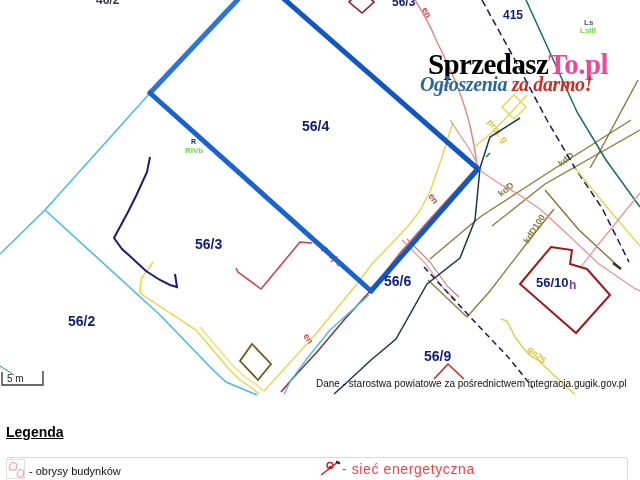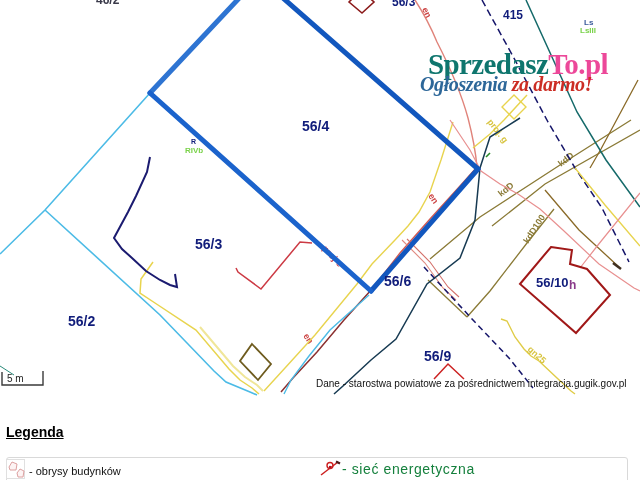--- a/index.html
+++ b/index.html
@@ -137,21 +137,21 @@
 
   <polygon points="252,344 271,364 258,380 240,361" fill="none" stroke="#6e5b1e" stroke-width="1.8"></polygon>
 
   <path d="M0,366 L14,375" stroke="#2a8a7a" stroke-width="1" fill="none"></path>
 
   <path d="M2,372 L2,385 L43,385 L43,371" fill="none" stroke="#3a3a3a" stroke-width="1.4"></path>
 
   <text x="7" y="382" font-size="10" fill="#222">5 m</text>
 </svg>
 
-<div class="abs" style="left:428px;top:48px;font-family:'Liberation Serif',serif;font-weight:bold;font-size:29px;letter-spacing:-0.6px;white-space:nowrap;"><span style="color:#0f766e">Sprzedasz</span><span style="color:#ec4899">To.pl</span></div>
+<div class="abs" style="left:428px;top:48px;font-family:'Liberation Serif',serif;font-weight:bold;font-size:29px;letter-spacing:-0.6px;white-space:nowrap;"><span style="color:#000000">Sprzedasz</span><span style="color:#ec4899">To.pl</span></div>
 
 <div class="abs" style="left:420px;top:73px;font-family:'Liberation Serif',serif;font-weight:bold;font-size:20px;letter-spacing:-0.4px;white-space:nowrap;font-style:italic;"><span style="color:#2d6799">Ogłoszenia </span><span style="color:#cc2d24">za darmo!</span></div>
 
 <div class="abs" style="left:316px;top:378px;font-size:10px;color:#111;white-space:nowrap;">Dane - starostwa powiatowe za pośrednictwem integracja.gugik.gov.pl</div>
 
 <div class="abs" style="left:6px;top:424px;font-size:14px;color:#000;font-weight:bold;text-decoration:underline;">Legenda</div>
 
 <div class="abs" style="left:6px;top:457px;width:620px;height:30px;border:1px solid #d9d9d9;border-radius:3px;background:#fff;"></div>
 
 <svg class="abs" style="left:0;top:440px" width="640" height="40" viewBox="0 0 640 40">
@@ -165,14 +165,14 @@
   <g>
     <line x1="321" y1="35" x2="338" y2="22" stroke="#cc2020" stroke-width="1.5"></line>
     <circle cx="330" cy="25.5" r="3" fill="none" stroke="#cc2020" stroke-width="1.4"></circle>
     <circle cx="330" cy="27" r="1.2" fill="#aa1122"></circle>
     <line x1="336" y1="21.5" x2="340" y2="23.5" stroke="#4a1a1a" stroke-width="2.2"></line>
   </g>
 </svg>
 
 <div class="abs" style="left:29px;top:465px;font-size:11px;color:#111;">- obrysy budynków</div>
 
-<div class="abs" style="left:342px;top:461px;font-size:14px;letter-spacing:0.6px;color:#15803d;">- sieć energetyczna</div>
+<div class="abs" style="left:342px;top:461px;font-size:14px;letter-spacing:0.6px;color:#ef4444;">- sieć energetyczna</div>
 </div>
 
 </body></html>

